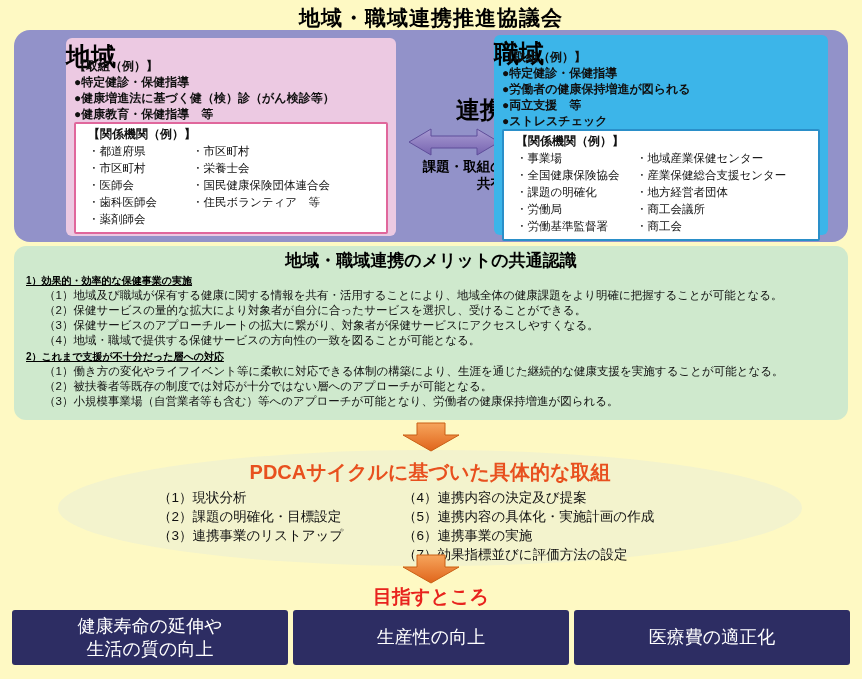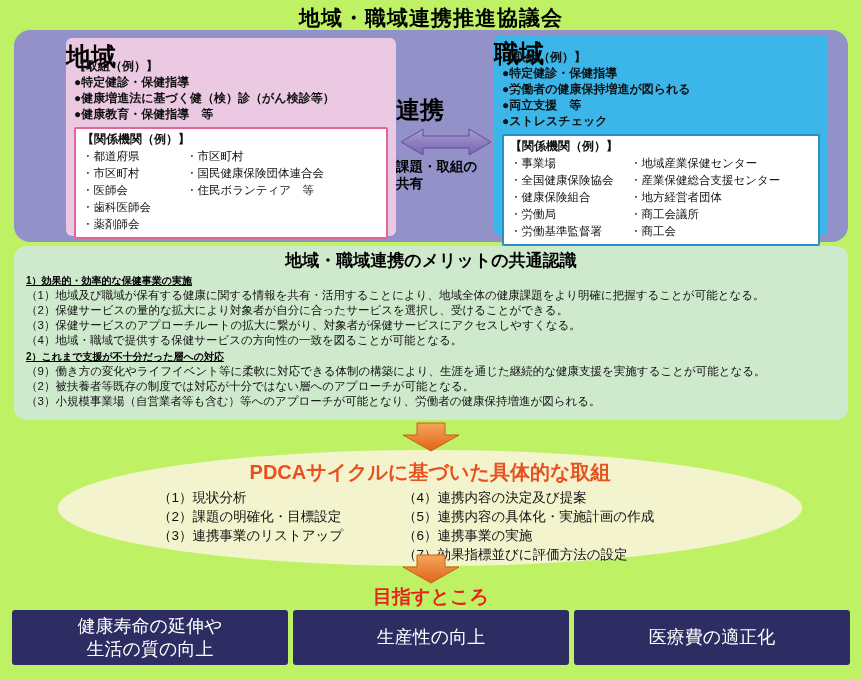--- a/index.html
+++ b/index.html
@@ -1,18 +1,18 @@
 <!DOCTYPE html>
 <html><head>
 <meta charset="utf-8">
 <style>
   * { margin:0; padding:0; box-sizing:border-box; }
   body { background:#ffffff; }
   .page {
-    position:relative; width:862px; height:679px; background:#bef264;
+    position:relative; width:862px; height:679px; background:#fef9c3;
     font-family:"Liberation Sans","DejaVu Sans",sans-serif; color:#111; overflow:hidden;
   }
   .main-title {
     position:absolute; top:4px; left:0; width:100%; text-align:center;
     font-size:21px; font-weight:bold; letter-spacing:1px; color:#000;
   }
   
   .council {
     position:absolute; left:14px; top:30px; width:834px; height:212px;
     background:#9292c9; border-radius:16px;
@@ -20,40 +20,40 @@
   .domain-box { position:absolute; border-radius:6px; padding:6px 8px; }
   .region-box { left:52px; top:8px; width:330px; height:198px; background:#ecc9e2; }
   .occupation-box { left:480px; top:5px; width:334px; height:200px; background:#3cb5e9; }
   .domain-title {
     position:absolute; top:2px; left:0; right:0; text-align:left;
     font-size:25px; font-weight:bold; color:#000;
   }
   .takumi { position:relative; font-size:12px; font-weight:bold; line-height:16px; color:#101010; }
   .region-box .takumi { margin-top:14px; }
   .occupation-box .takumi { margin-top:8px; }
-  .orgs-box { margin-top:5px; background:#ffffff; border-radius:2px; padding:2px 6px 4px; }
+  .orgs-box { background:#ffffff; border-radius:2px; padding:2px 12px 4px; }
   .region-box .orgs-box { border:2px solid #e0679c; }
   .occupation-box .orgs-box { border:2px solid #2a8fc9; }
   .orgs-label { font-size:12px; font-weight:bold; line-height:17px; }
   .orgs-cols { display:flex; font-size:11.5px; line-height:17px; }
   .region-col1 { width:104px; } .region-col2 { flex:1; }
   .occ-col1 { width:120px; } .occ-col2 { flex:1; }
   
-  .connector { position:absolute; left:382px; top:64px; width:100px; text-align:left; }
+  .connector { position:absolute; left:390px; top:64px; width:100px; text-align:right; }
   .renkei { font-size:24px; font-weight:bold; color:#000; }
   .connector svg { display:block; margin:2px auto 0; }
   .shared { margin-top:2px; font-size:13.5px; font-weight:bold; line-height:17px; white-space:pre-line; color:#000; }
   
   .merits {
     position:absolute; left:14px; top:246px; width:834px; height:174px;
     background:#cfe9cd; border-radius:12px; padding:3px 12px;
   }
   .merits-title { text-align:center; font-size:17px; font-weight:bold; color:#000; }
   .merit-heading { font-size:10px; font-weight:bold; text-decoration:underline; margin-top:2px; color:#000; }
-  .merit-item { font-size:11.5px; line-height:15px; margin-left:0; color:#111; }
+  .merit-item { font-size:11.5px; line-height:15px; margin-left:18px; color:#111; }
   
   .flow-arrow { position:absolute; left:50%; transform:translateX(-50%); z-index:3; }
   .arrow-1 { top:422px; }
   .arrow-2 { top:554px; }
   
   .pdca {
     position:absolute; left:58px; top:450px; width:744px; height:116px;
     background:#f3f3cd; border-radius:50%;
   }
   .pdca-title { text-align:center; margin-top:9px; font-size:20px; font-weight:bold; color:#e8501e; }
@@ -92,20 +92,21 @@
         <div class="orgs-cols">
           <div class="region-col1">
             <div>・都道府県</div>
             <div>・市区町村</div>
             <div>・医師会</div>
             <div>・歯科医師会</div>
             <div>・薬剤師会</div>
           </div>
           <div class="region-col2">
             <div>・市区町村</div>
+            <div>・栄養士会</div>
             <div>・国民健康保険団体連合会</div>
             <div>・住民ボランティア　等</div>
           </div>
         </div>
       </div>
     </div>
 
     <div class="connector">
       <div class="renkei">連携</div>
       <svg width="92" height="28" viewBox="0 0 92 28">
@@ -133,21 +134,21 @@
         <div>●労働者の健康保持増進が図られる</div>
         <div>●両立支援　等</div>
         <div>●ストレスチェック</div>
       </div>
       <div class="orgs-box">
         <div class="orgs-label">【関係機関（例）】</div>
         <div class="orgs-cols">
           <div class="occ-col1">
             <div>・事業場</div>
             <div>・全国健康保険協会</div>
-            <div>・健康保険組合</div>
+            <div>・課題の明確化</div>
             <div>・労働局</div>
             <div>・労働基準監督署</div>
           </div>
           <div class="occ-col2">
             <div>・地域産業保健センター</div>
             <div>・産業保健総合支援センター</div>
             <div>・地方経営者団体</div>
             <div>・商工会議所</div>
             <div>・商工会</div>
           </div>
@@ -157,21 +158,21 @@
   </div>
 
   <div class="merits">
     <div class="merits-title">地域・職域連携のメリットの共通認識</div>
     <div class="merit-heading">1）効果的・効率的な保健事業の実施</div>
     <div class="merit-item">（1）地域及び職域が保有する健康に関する情報を共有・活用することにより、地域全体の健康課題をより明確に把握することが可能となる。</div>
     <div class="merit-item">（2）保健サービスの量的な拡大により対象者が自分に合ったサービスを選択し、受けることができる。</div>
     <div class="merit-item">（3）保健サービスのアプローチルートの拡大に繋がり、対象者が保健サービスにアクセスしやすくなる。</div>
     <div class="merit-item">（4）地域・職域で提供する保健サービスの方向性の一致を図ることが可能となる。</div>
     <div class="merit-heading">2）これまで支援が不十分だった層への対応</div>
-    <div class="merit-item">（9）働き方の変化やライフイベント等に柔軟に対応できる体制の構築により、生涯を通じた継続的な健康支援を実施することが可能となる。</div>
+    <div class="merit-item">（1）働き方の変化やライフイベント等に柔軟に対応できる体制の構築により、生涯を通じた継続的な健康支援を実施することが可能となる。</div>
     <div class="merit-item">（2）被扶養者等既存の制度では対応が十分ではない層へのアプローチが可能となる。</div>
     <div class="merit-item">（3）小規模事業場（自営業者等も含む）等へのアプローチが可能となり、労働者の健康保持増進が図られる。</div>
   </div>
 
   <svg class="flow-arrow arrow-1" width="58" height="30" viewBox="0 0 58 30">
     <polygon points="15,1 43,1 43,13 57,13 29,29 1,13 15,13" fill="url(#orangeGrad)" stroke="#c95f14" stroke-width="1"></polygon>
   </svg>
 
   <div class="pdca">
     <div class="pdca-title">PDCAサイクルに基づいた具体的な取組</div>

